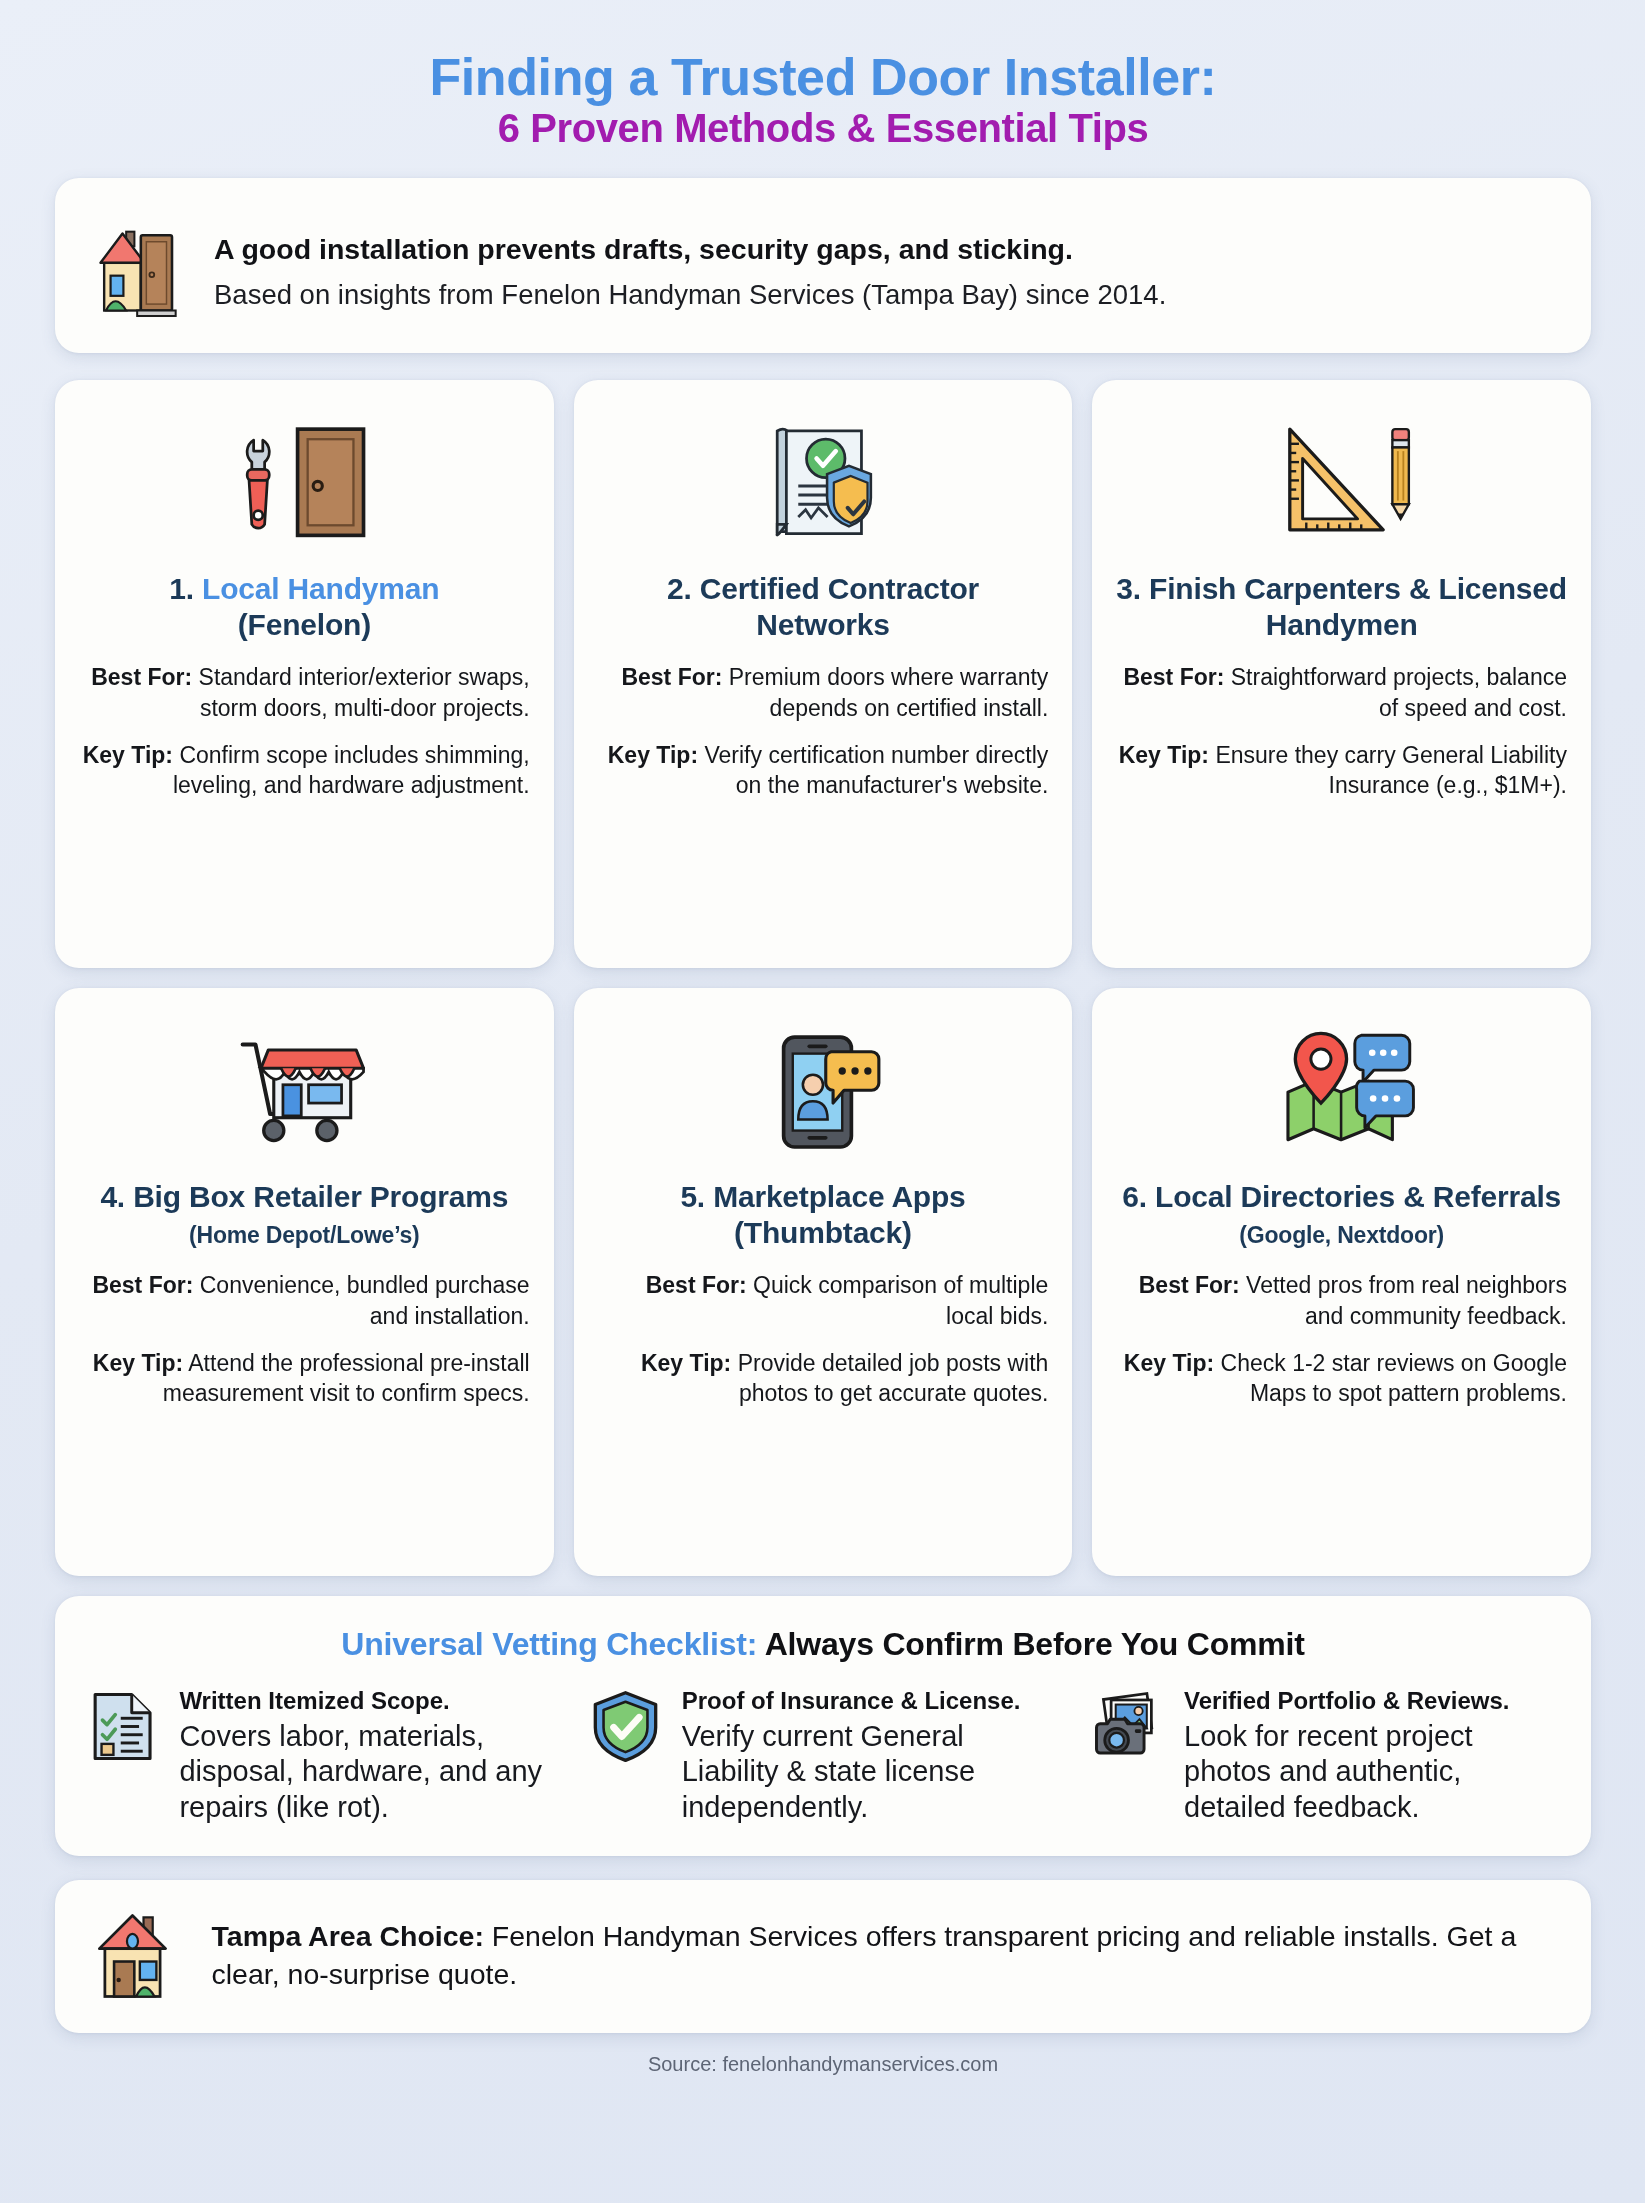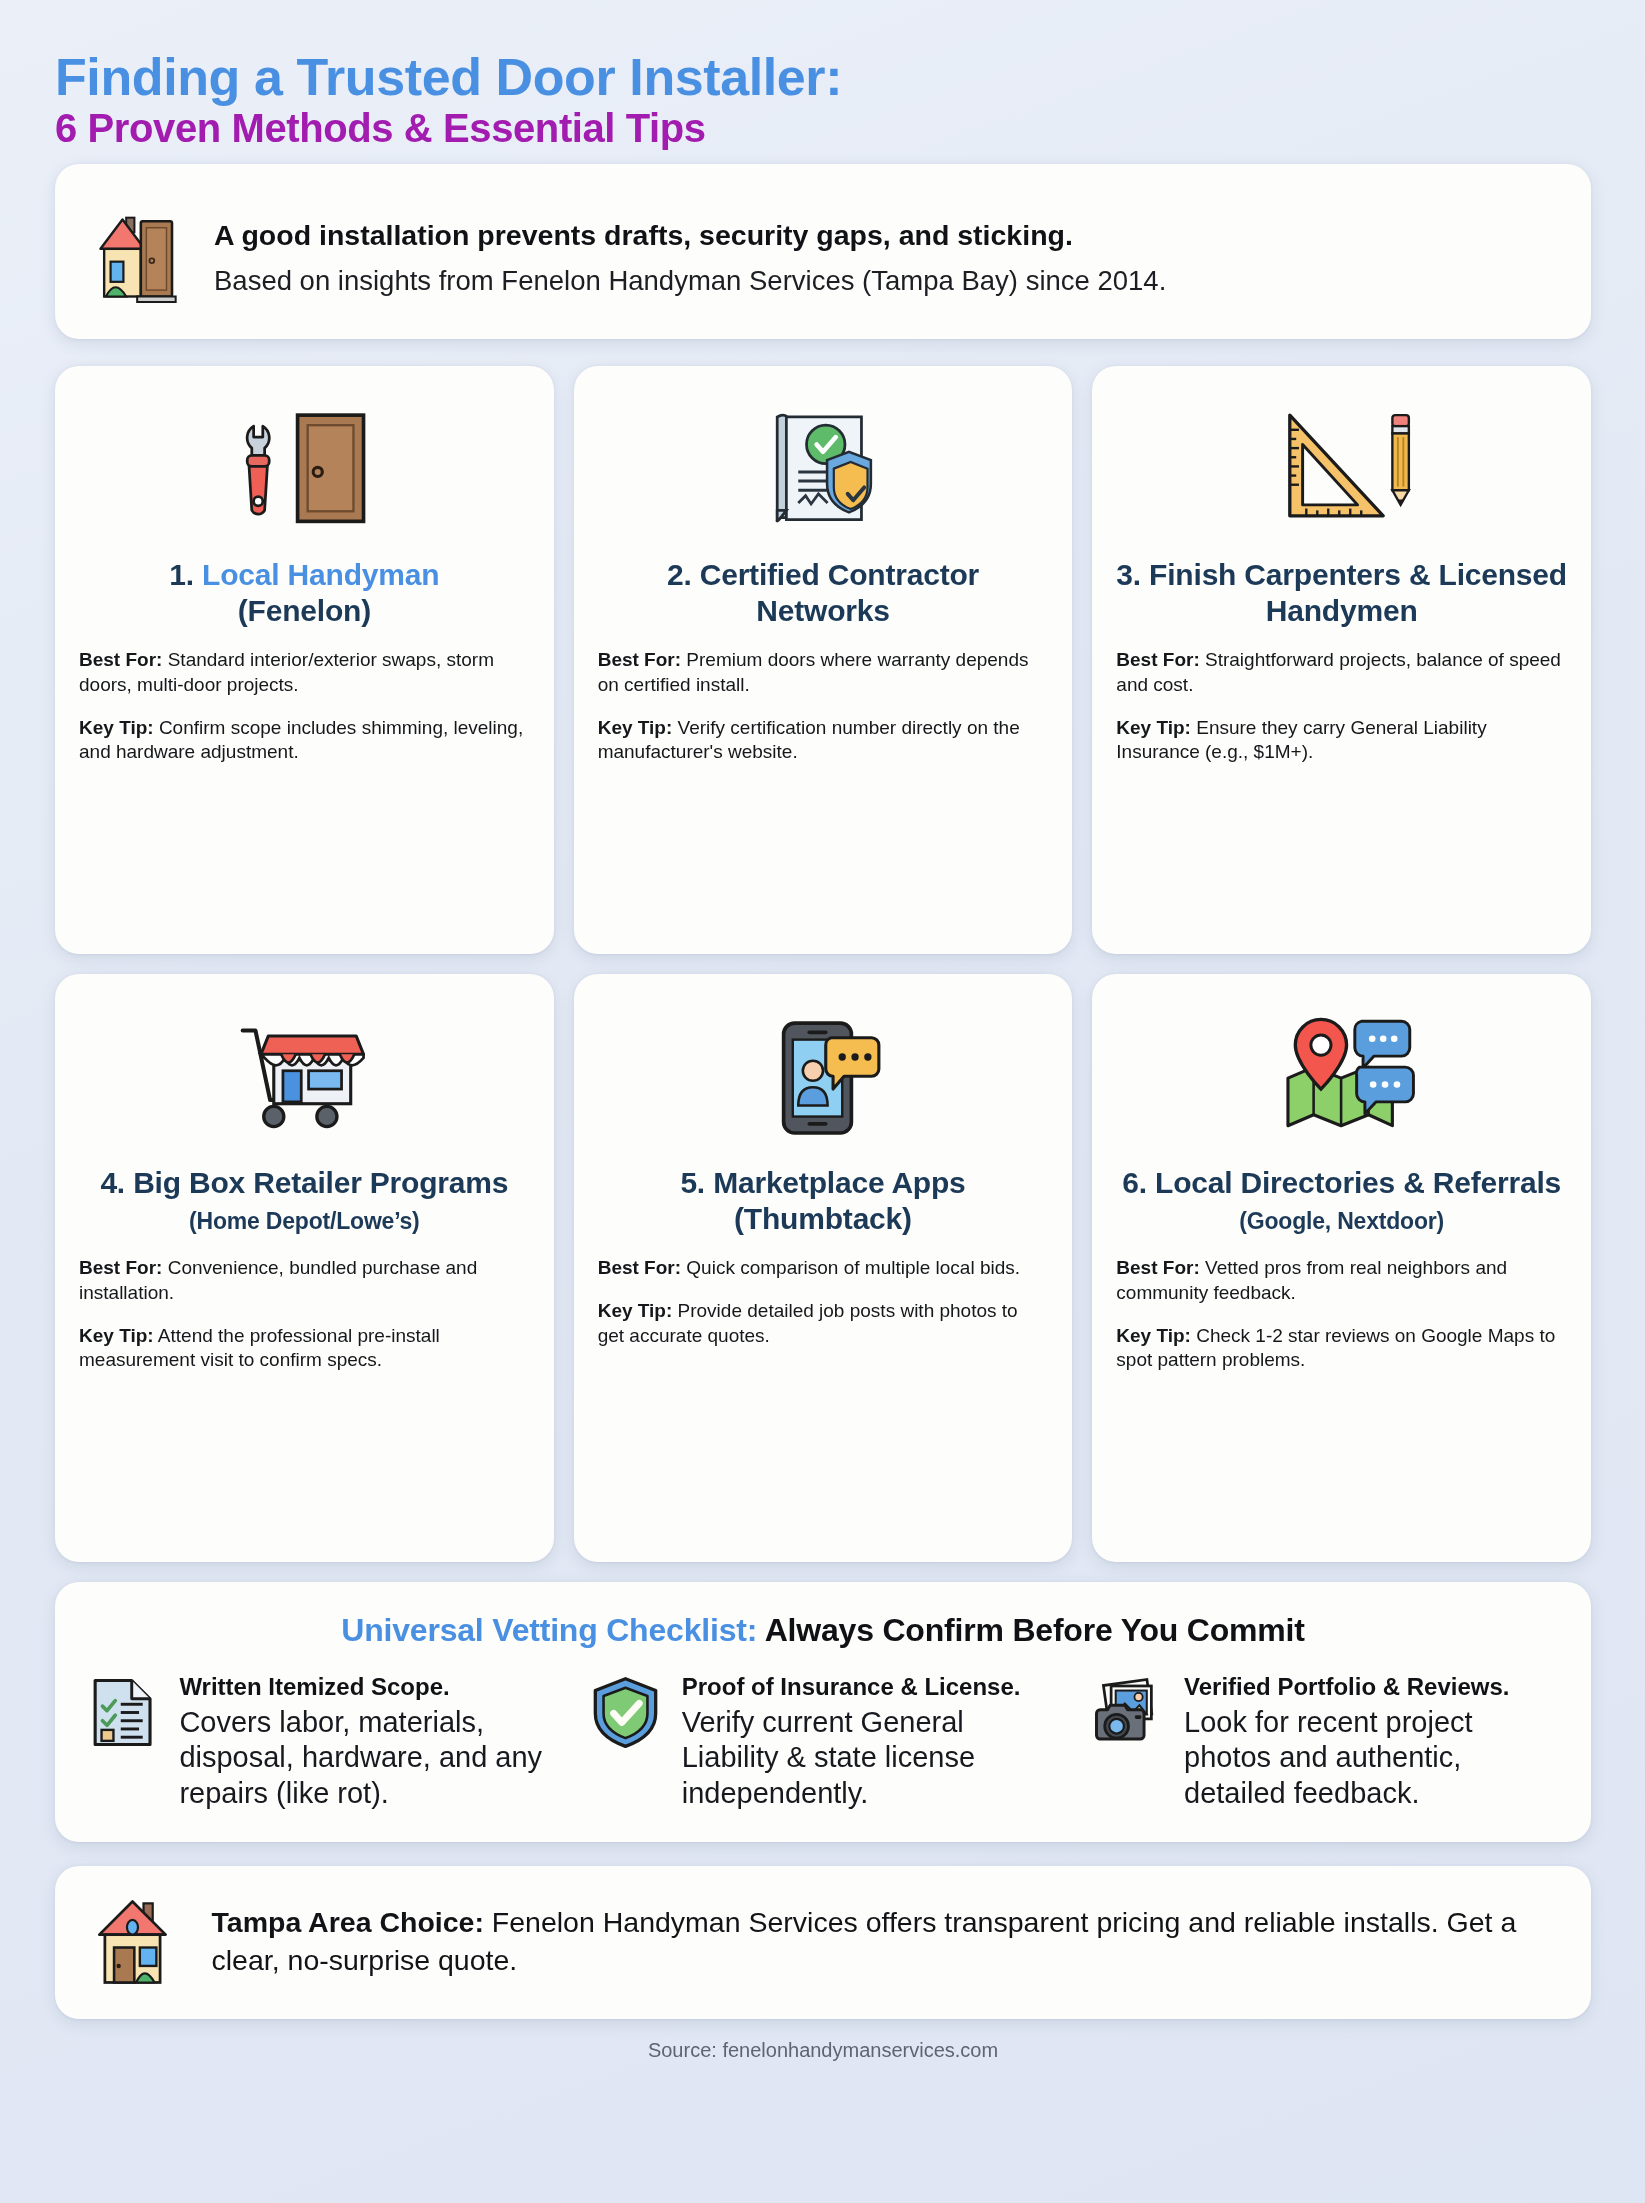--- a/index.html
+++ b/index.html
@@ -20,21 +20,22 @@
   .page {
     width: 1646px;
     height: 2204px;
     padding: 48px 55px 0 55px;
     display: flex;
     flex-direction: column;
   }
 
   
   .title-block {
-    margin-bottom: 12px;
+    text-align: center;
+    margin-bottom: 26px;
   }
   .title-line1 {
     font-size: 52px;
     font-weight: 700;
     color: #4a90e2;
     letter-spacing: -0.4px;
     line-height: 1.12;
   }
   .title-line2 {
     font-size: 40px;
@@ -101,24 +102,25 @@
     font-size: 30px;
     font-weight: 700;
     color: #1c3a58;
     line-height: 1.22;
     margin-bottom: 18.4px;
     letter-spacing: -0.2px;
   }
   .method-title .num-blue { color: #4a90e2; }
   .method-title .paren-small { font-size: 23px; }
   .body-p {
-    font-size: 19px;
+    font-size: 23px;
     line-height: 1.31;
     color: #15171b;
     margin-bottom: 17.4px;
+    text-align: right;
   }
   .body-p:last-child { margin-bottom: 0; }
   .lbl { font-weight: 700; }
 
   
   .checklist {
     padding: 30px 31px 31px 31px;
     margin-bottom: 24px;
   }
   .checklist-head {

